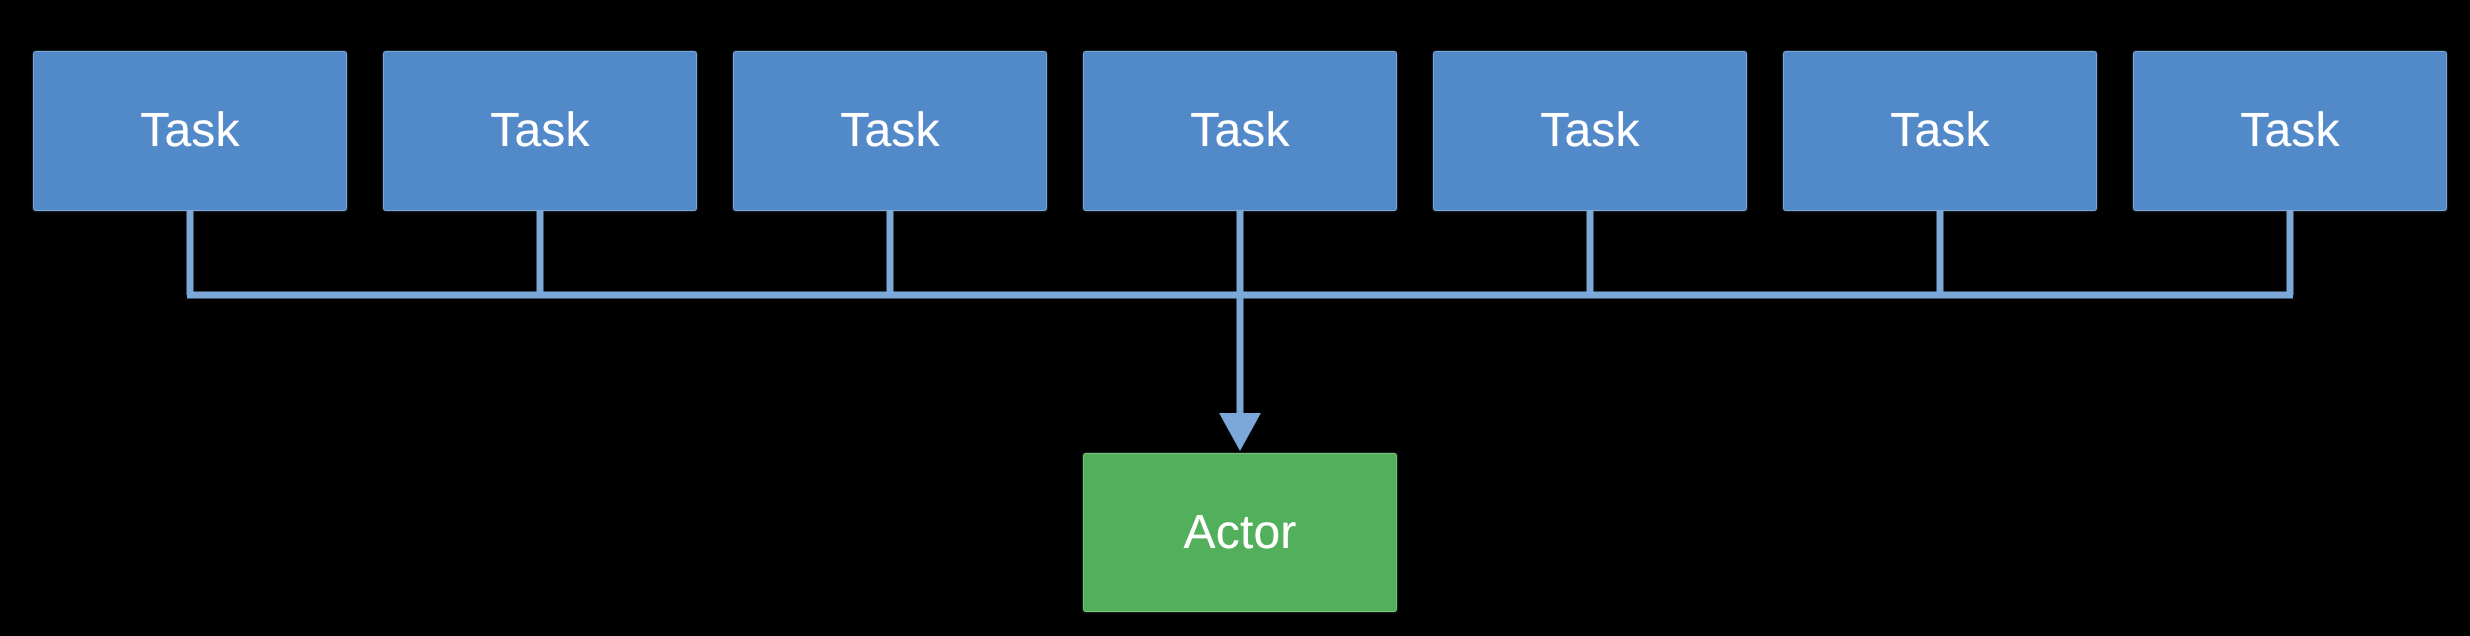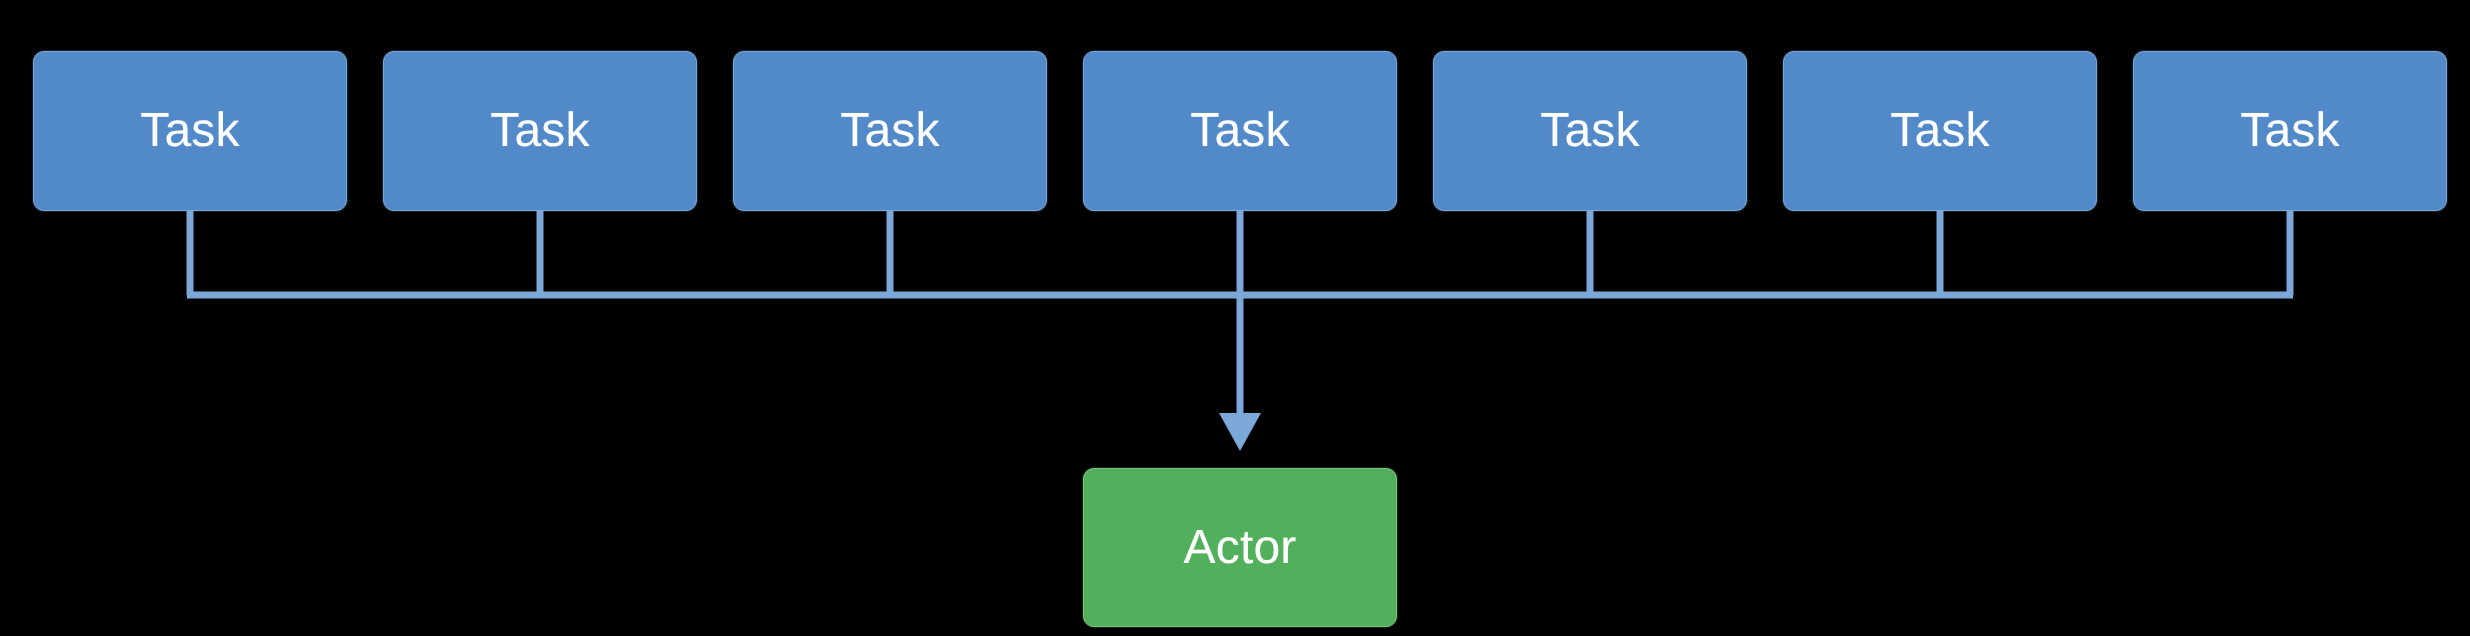--- a/index.html
+++ b/index.html
@@ -14,21 +14,21 @@
     background: #000000;
     overflow: hidden;
     font-family: "Liberation Sans", sans-serif;
   }
   .node {
     position: absolute;
     box-sizing: border-box;
     display: flex;
     align-items: center;
     justify-content: center;
-    border-radius: 11px;
+    border-radius: 3px;
     color: #ffffff;
     font-size: 48px;
     font-weight: 400;
     letter-spacing: 0.2px;
     line-height: 1;
     text-rendering: geometricPrecision;
   }
   .node-task {
     background: #5289c9;
     border: 1px solid #7ba7d9;
@@ -94,17 +94,17 @@
   </div>
 
   <div class="node node-task" style="left:1783px; top:51px; width:314px; height:160px;">
     <span class="node-label">Task</span>
   </div>
 
   <div class="node node-task" style="left:2133px; top:51px; width:314px; height:160px;">
     <span class="node-label">Task</span>
   </div>
 
-  <div class="node node-actor" style="left:1083px; top:453px; width:314px; height:159px;margin-top:15px;">
+  <div class="node node-actor" style="left:1083px; top:453px; width:314px; height:159px;">
     <span class="node-label">Actor</span>
   </div>
 
 </div>
 
 </body></html>

